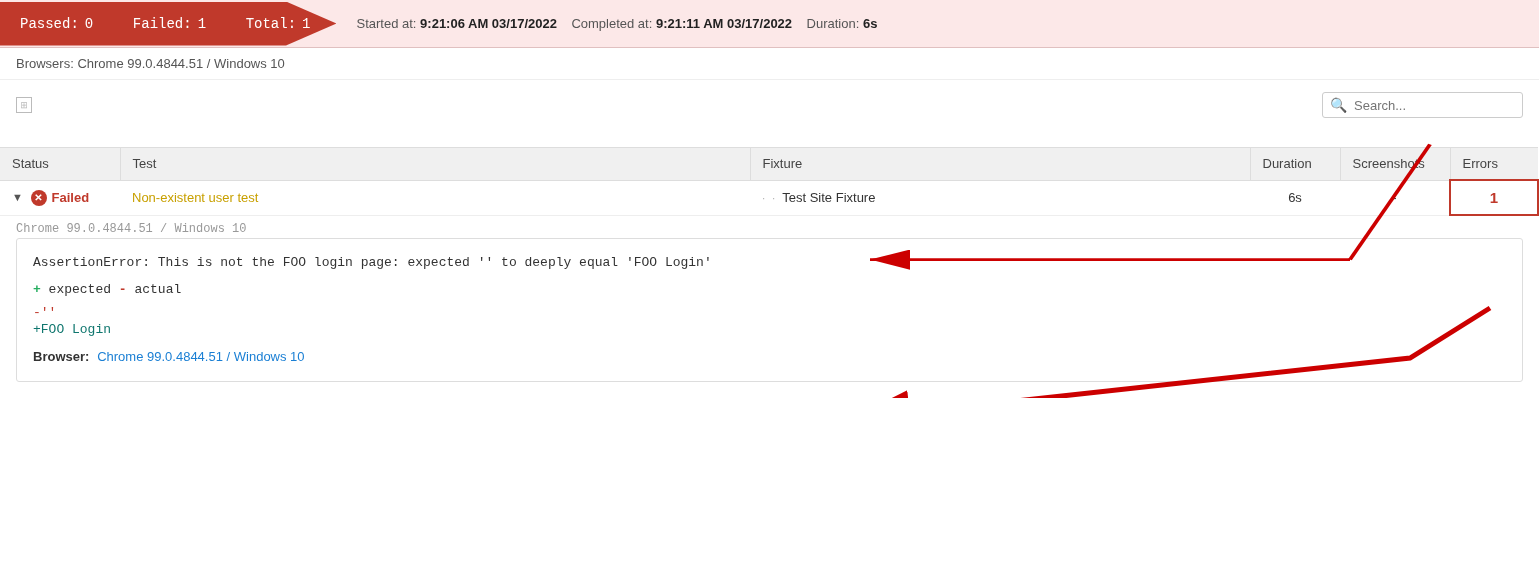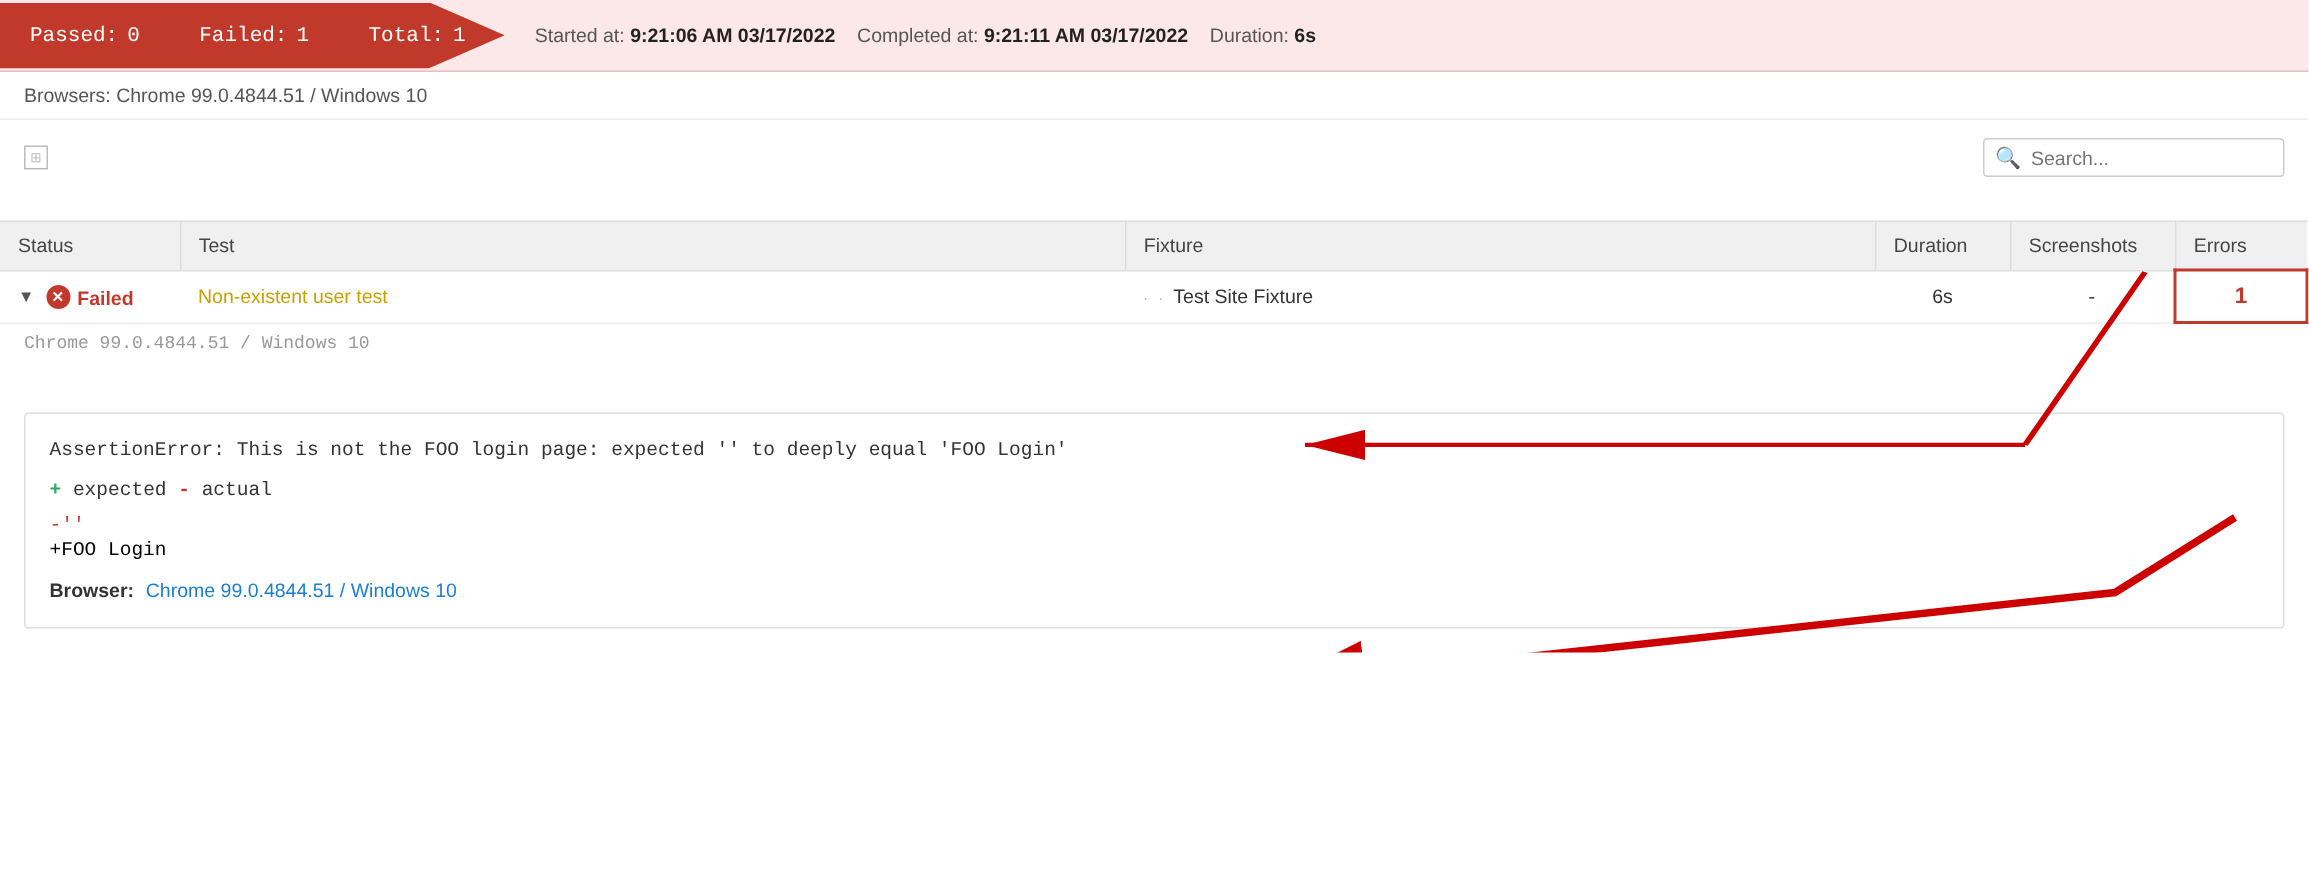--- a/index.html
+++ b/index.html
@@ -171,21 +171,21 @@
       position: relative;
     }
     .browser-sub {
       color: #999;
       font-size: 12px;
       padding: 6px 16px 2px 16px;
       font-family: 'Courier New', monospace;
     }
     .assertion-line { color: #333; margin-bottom: 12px; }
     .diff-section { margin-bottom: 8px; }
-    .diff-plus { color: #000000; text-align: center; }
+    .diff-plus { color: #0f766e; text-align: center; }
     .diff-minus { color: #c0392b; }
     .diff-label-plus { color: #27ae60; font-weight: bold; }
     .diff-label-minus { color: #c0392b; font-weight: bold; }
     .browser-info { margin-top: 12px; }
     .browser-info-label { font-weight: bold; font-family: Arial, sans-serif; }
     .browser-info-value { color: #1a7fd4; font-family: Arial, sans-serif; }
   </style>
 </head>
 <body>
 
@@ -273,21 +273,21 @@
         <span>1</span>
       </td>
     </tr>
   </tbody>
 </table>
 
 <div class="browser-sub">
   <span>Chrome 99.0.4844.51 / Windows 10</span>
 </div>
 
-<div style="position: relative; margin-top: 37px;">
+<div style="position: relative;">
   <div class="detail-panel">
     <div class="assertion-line">
       <span>AssertionError: This is not the FOO login page: expected '' to deeply equal 'FOO Login'</span>
     </div>
     <div class="diff-section">
       <span class="diff-label-plus">+ </span><span>expected </span><span class="diff-label-minus">- </span><span>actual</span>
     </div>
     <div style="margin-bottom:2px;">
       <span class="diff-minus">-''</span>
     </div>

